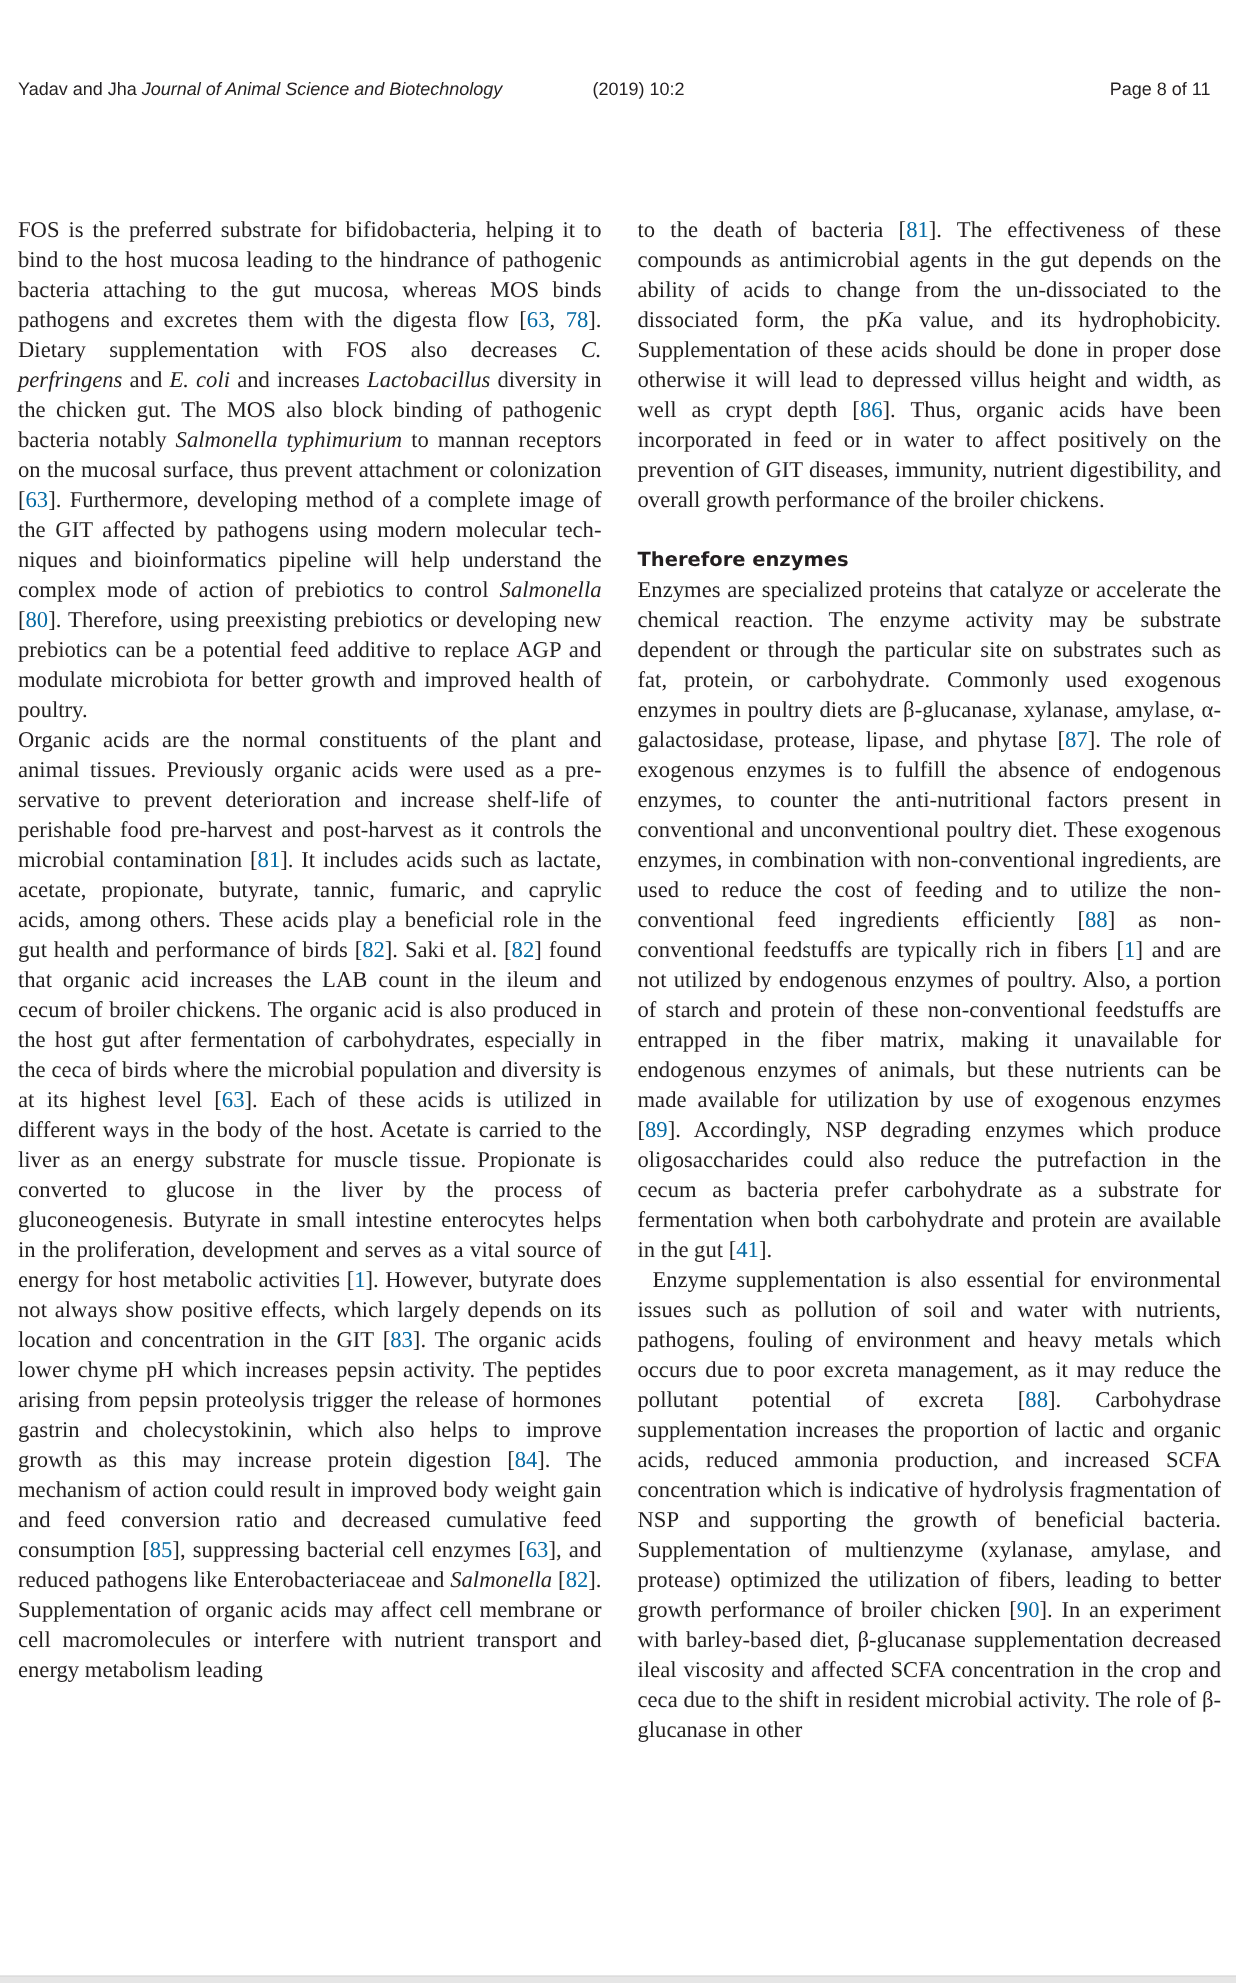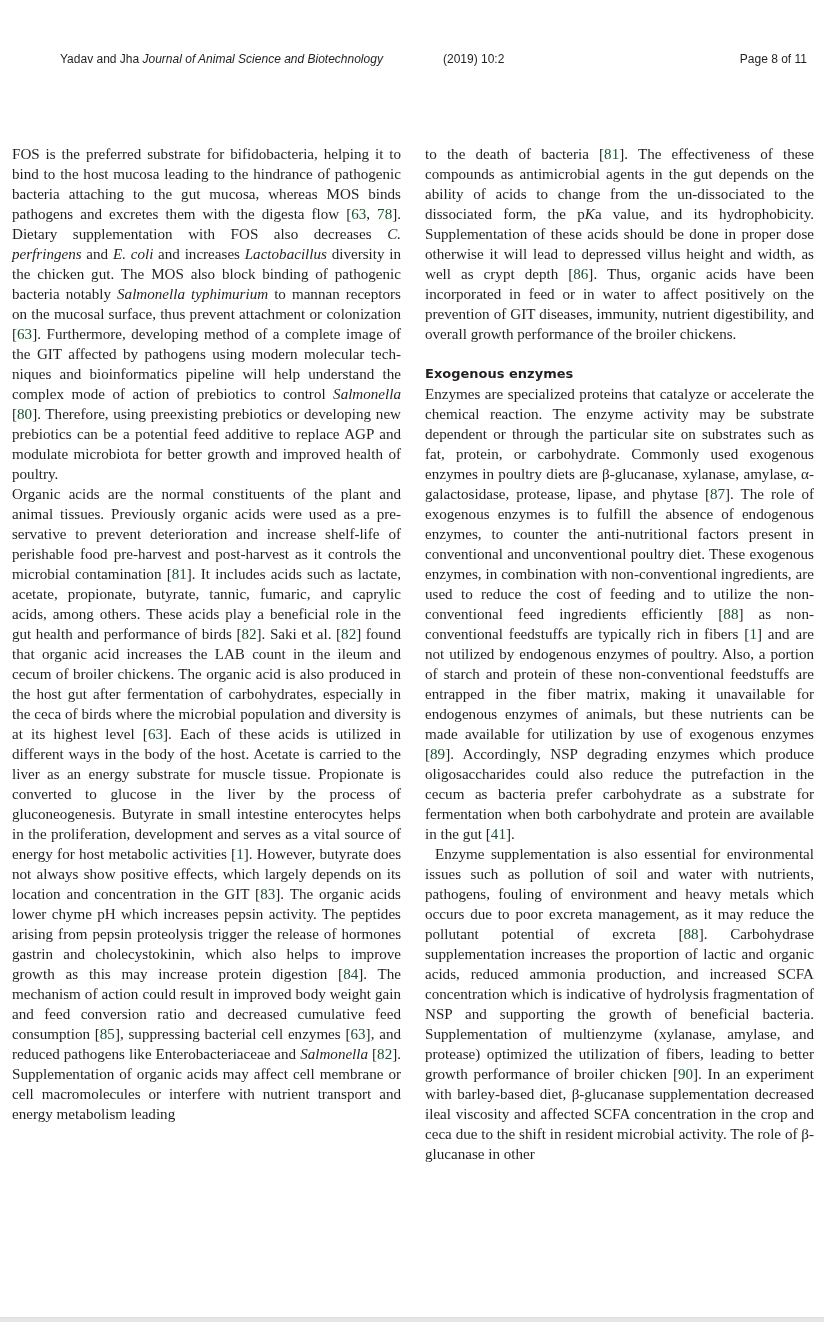--- a/index.html
+++ b/index.html
@@ -1,38 +1,38 @@
 <!DOCTYPE html>
 <html><head>
 <meta charset="utf-8">
 <style>
   html, body { margin: 0; padding: 0; background: #ffffff; }
   body { width: 824px; height: 1322px; position: relative; overflow: hidden; }
   .header {
     position: absolute; top: 52px; left: 12px; right: 12px; height: 18px;
-    font-family: "Liberation Sans", sans-serif; font-size: 12px; color: #231f20; margin-left: 48px;
+    font-family: "Liberation Sans", sans-serif; font-size: 12px; color: #231f20;
   }
   .header .left { position: absolute; left: 0; top: 0; white-space: nowrap; }
   .header .journal { font-style: italic; }
   .header .vol { position: absolute; left: 383px; top: 0; }
   .header .page { position: absolute; right: 5px; top: 0; }
   .col {
     position: absolute; top: 144px; width: 389px;
     font-family: "Liberation Serif", serif; font-size: 15.1px; line-height: 20px;
     color: #231f20; text-align: justify; hyphens: manual;
   }
   .col.left { left: 12px; }
   .col.right { left: 425px; }
   .col p { margin: 0; }
   .col p.indent { text-indent: 10px; }
   .col h3 {
     font-family: "DejaVu Sans", sans-serif; font-size: 13px; font-weight: bold;
     margin: 20px 0 0 0; line-height: 20px; color: #231f20;
   }
-  a.ref { color: #14532d; text-decoration: none; }
+  a.ref { color: #0369a1; text-decoration: none; }
   i { font-style: italic; }
   .bottom-bar {
     position: absolute; left: 0; right: 0; bottom: 0; height: 4px;
     background: #e6e6e6; border-top: 1px solid #dcdcdc;
   }
 </style>
 </head>
 <body>
 
 <div class="header">
@@ -41,18 +41,18 @@
   <span class="page">Page 8 of 11</span>
 </div>
 
 <div class="col left">
   <p><span>FOS is the preferred substrate for bifidobacteria, helping it to bind to the host mucosa leading to the hindrance of pathogenic bacteria attaching to the gut mucosa, whereas MOS binds pathogens and excretes them with the digesta flow [</span><a class="ref" href="#">63</a><span>, </span><a class="ref" href="#">78</a><span>]. Dietary supplementation with FOS also de­creases </span><i>C. perfringens</i><span> and </span><i>E. coli</i><span> and increases </span><i>Lactobacil­lus</i><span> diversity in the chicken gut. The MOS also block binding of pathogenic bacteria notably </span><i>Salmonella typhi­murium</i><span> to mannan receptors on the mucosal surface, thus prevent attachment or colonization [</span><a class="ref" href="#">63</a><span>]. Furthermore, developing method of a complete image of the GIT affected by pathogens using modern molecular tech­niques and bioinformatics pipeline will help under­stand the complex mode of action of prebiotics to control </span><i>Salmonella</i><span> [</span><a class="ref" href="#">80</a><span>]. Therefore, using preexisting prebiotics or developing new prebiotics can be a po­tential feed additive to replace AGP and modulate microbiota for better growth and improved health of poultry.</span></p>
   <p><span>Organic acids are the normal constituents of the plant and animal tissues. Previously organic acids were used as a pre­servative to prevent deterioration and increase shelf-life of perishable food pre-harvest and post-harvest as it controls the microbial contamination [</span><a class="ref" href="#">81</a><span>]. It includes acids such as lactate, acetate, propionate, butyrate, tannic, fumaric, and caprylic acids, among others. These acids play a beneficial role in the gut health and performance of birds [</span><a class="ref" href="#">82</a><span>]. Saki et al. [</span><a class="ref" href="#">82</a><span>] found that organic acid increases the LAB count in the ileum and cecum of broiler chickens. The organic acid is also produced in the host gut after fermentation of carbohydrates, especially in the ceca of birds where the mi­crobial population and diversity is at its highest level [</span><a class="ref" href="#">63</a><span>]. Each of these acids is utilized in different ways in the body of the host. Acetate is carried to the liver as an energy sub­strate for muscle tissue. Propionate is converted to glucose in the liver by the process of gluconeogenesis. Butyrate in small intestine enterocytes helps in the proliferation, devel­opment and serves as a vital source of energy for host metabolic activities [</span><a class="ref" href="#">1</a><span>]. However, butyrate does not always show positive effects, which largely depends on its location and concentration in the GIT [</span><a class="ref" href="#">83</a><span>]. The organic acids lower chyme pH which increases pepsin activity. The peptides arising from pepsin proteolysis trigger the release of hor­mones gastrin and cholecystokinin, which also helps to im­prove growth as this may increase protein digestion [</span><a class="ref" href="#">84</a><span>]. The mechanism of action could result in improved body weight gain and feed conversion ratio and decreased cumu­lative feed consumption [</span><a class="ref" href="#">85</a><span>], suppressing bacterial cell en­zymes [</span><a class="ref" href="#">63</a><span>], and reduced pathogens like Enterobacteriaceae and </span><i>Salmonella</i><span> [</span><a class="ref" href="#">82</a><span>]. Supplementation of organic acids may affect cell membrane or cell macromolecules or inter­fere with nutrient transport and energy metabolism leading</span></p>
 </div>
 
 <div class="col right">
   <p><span>to the death of bacteria [</span><a class="ref" href="#">81</a><span>]. The effectiveness of these compounds as antimicrobial agents in the gut depends on the ability of acids to change from the un-dissociated to the dissociated form, the p</span><i>K</i><span>a value, and its hydrophobicity. Supplementation of these acids should be done in proper dose otherwise it will lead to depressed villus height and width, as well as crypt depth [</span><a class="ref" href="#">86</a><span>]. Thus, organic acids have been incorporated in feed or in water to affect positively on the prevention of GIT diseases, immunity, nutrient digestibility, and overall growth performance of the broiler chickens.</span></p>
-  <h3>Exogenous enzymes</h3>
+  <h3>Therefore enzymes</h3>
   <p><span>Enzymes are specialized proteins that catalyze or accel­erate the chemical reaction. The enzyme activity may be substrate dependent or through the particular site on substrates such as fat, protein, or carbohydrate. Com­monly used exogenous enzymes in poultry diets are β-glucanase, xylanase, amylase, α-galactosidase, protease, lipase, and phytase [</span><a class="ref" href="#">87</a><span>]. The role of exogenous enzymes is to fulfill the absence of endogenous enzymes, to coun­ter the anti-nutritional factors present in conventional and unconventional poultry diet. These exogenous enzymes, in combination with non-conventional ingredi­ents, are used to reduce the cost of feeding and to utilize the non-conventional feed ingredients efficiently [</span><a class="ref" href="#">88</a><span>] as non-conventional feedstuffs are typically rich in fibers [</span><a class="ref" href="#">1</a><span>] and are not utilized by endogenous enzymes of poultry. Also, a portion of starch and protein of these non-conventional feedstuffs are entrapped in the fiber matrix, making it unavailable for endogenous enzymes of animals, but these nutrients can be made available for utilization by use of exogenous enzymes [</span><a class="ref" href="#">89</a><span>]. Accord­ingly, NSP degrading enzymes which produce oligosac­charides could also reduce the putrefaction in the cecum as bacteria prefer carbohydrate as a substrate for fermentation when both carbohydrate and protein are available in the gut [</span><a class="ref" href="#">41</a><span>].</span></p>
   <p class="indent"><span>Enzyme supplementation is also essential for environ­mental issues such as pollution of soil and water with nutri­ents, pathogens, fouling of environment and heavy metals which occurs due to poor excreta management, as it may reduce the pollutant potential of excreta [</span><a class="ref" href="#">88</a><span>]. Carbohydrase supplementation increases the proportion of lactic and or­ganic acids, reduced ammonia production, and increased SCFA concentration which is indicative of hydrolysis frag­mentation of NSP and supporting the growth of beneficial bacteria. Supplementation of multienzyme (xylanase, amyl­ase, and protease) optimized the utilization of fibers, lead­ing to better growth performance of broiler chicken [</span><a class="ref" href="#">90</a><span>]. In an experiment with barley-based diet, β-glucanase sup­plementation decreased ileal viscosity and affected SCFA concentration in the crop and ceca due to the shift in resi­dent microbial activity. The role of β-glucanase in other</span></p>
 </div>
 
 <div class="bottom-bar"></div>
 
 </body></html>

